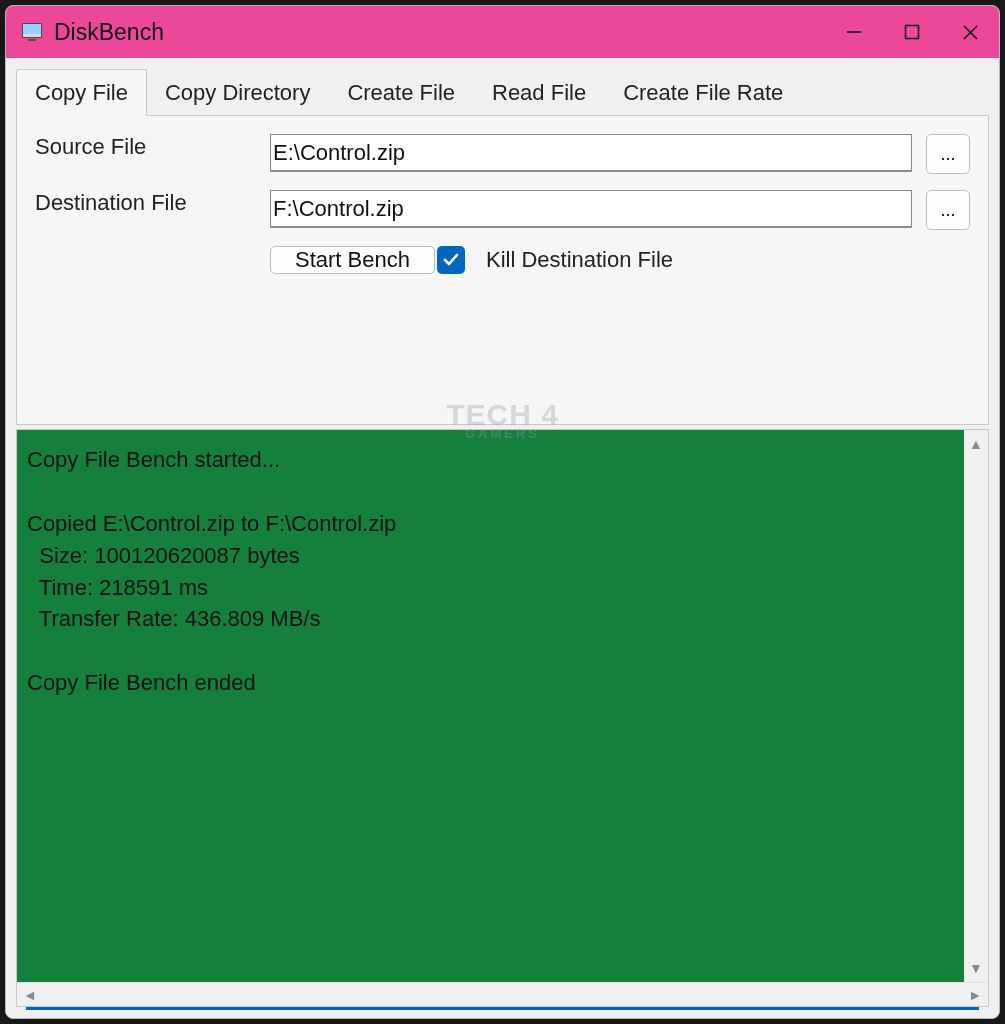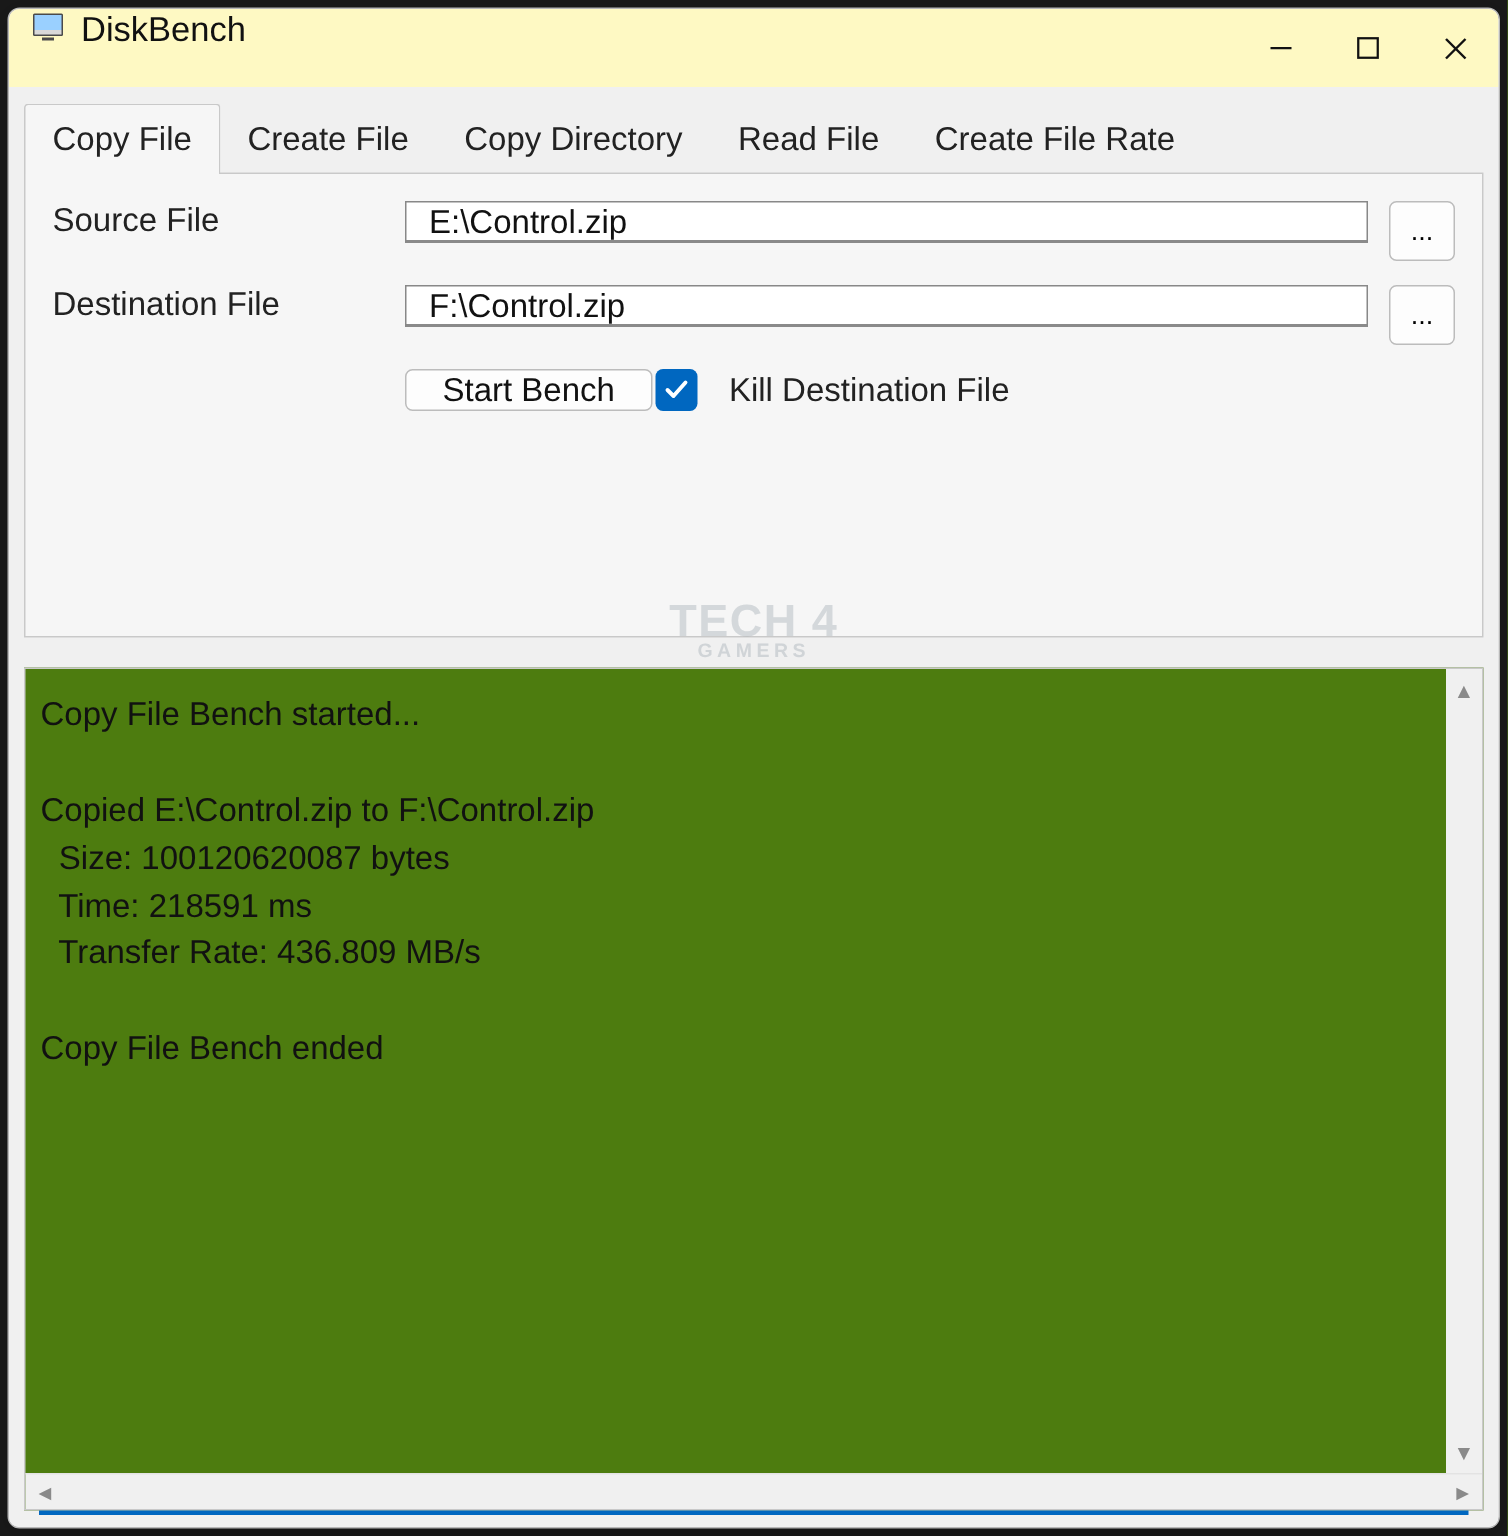--- a/index.html
+++ b/index.html
@@ -24,22 +24,23 @@
     display: flex;
     flex-direction: column;
     box-shadow: 0 4px 20px rgba(0,0,0,.25);
     position: relative;
     overflow: hidden;
   }
   
   .titlebar {
     height: 52px;
     display: flex;
+    align-items: center;
     padding: 0 0 0 14px;
-    background: #fef9c3;
+    background: #ec4899;
   }
   .app-icon {
     width: 24px;
     height: 24px;
     margin-right: 10px;
     display: inline-flex;
   }
   .app-title {
     font-size: 23px;
     color: #111;
@@ -112,23 +113,23 @@
     display: flex;
     margin-bottom: 16px;
   }
   .form-label {
     width: 235px;
     font-size: 22px;
     color: #222;
   }
   .text-input {
     flex: 1;
-    height: 28px;
-    font-size: 22px;
-    padding: 3px 15px;
+    height: 38px;
+    font-size: 22px;
+    padding: 3px 2px;
     border: 1px solid #888;
     border-bottom: 2px solid #8a8a8a;
     background: #fff;
     color: #111;
     font-family: inherit;
   }
   .browse-btn {
     width: 44px;
     height: 40px;
     margin-left: 14px;
@@ -188,25 +189,25 @@
     color: rgba(150,160,168,.35);
     font-family: Arial, sans-serif;
     pointer-events: none;
     text-align: center;
     line-height: .9;
   }
   .watermark small { display:block; font-size:13px; letter-spacing:3px; }
   
   .output-wrap {
     flex: 1;
-    margin-top: 20px;
+    margin-top: 4px;
     display: flex;
     flex-direction: column;
     border: 1px solid #c9c9c9;
-    background: #4d7c0f;
+    background: #15803d;
   }
   .output-body {
     flex: 1;
     display: flex;
   }
   .output-text {
     flex: 1;
     padding: 14px 10px;
     font-size: 22px;
     line-height: 1.45;
@@ -271,22 +272,22 @@
         <line x1="15" y1="2" x2="2" y2="15" stroke="#111" stroke-width="1.6"></line>
       </svg>
     </div>
   </div>
 
 
   <div class="content">
 
     <div class="tabs">
       <div class="tab active">Copy File</div>
+      <div class="tab">Copy Directory</div>
       <div class="tab">Create File</div>
-      <div class="tab">Copy Directory</div>
       <div class="tab">Read File</div>
       <div class="tab">Create File Rate</div>
     </div>
 
     <div class="panel">
       <div class="form-row">
         <div class="form-label">Source File</div>
         <input class="text-input" type="text" value="E:\Control.zip" style="">
         <div class="browse-btn">...</div>
       </div>

